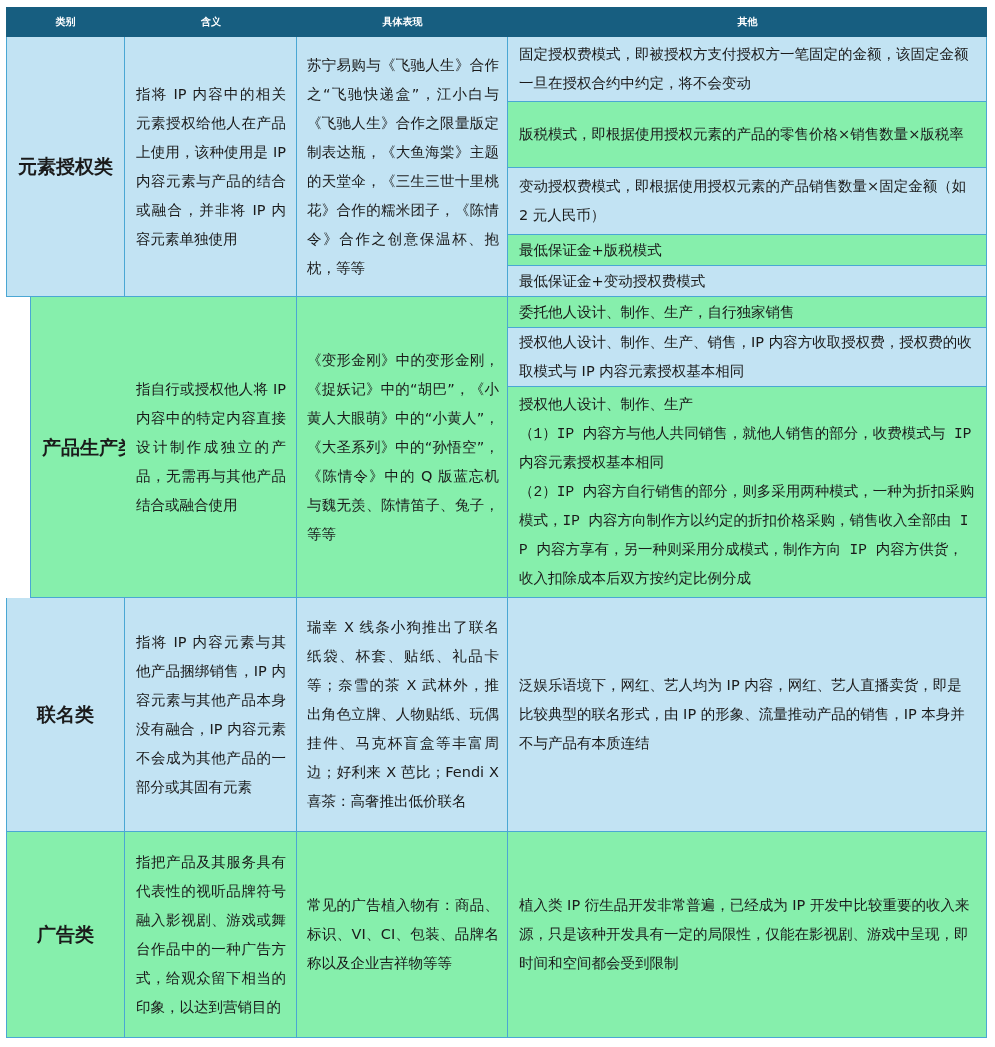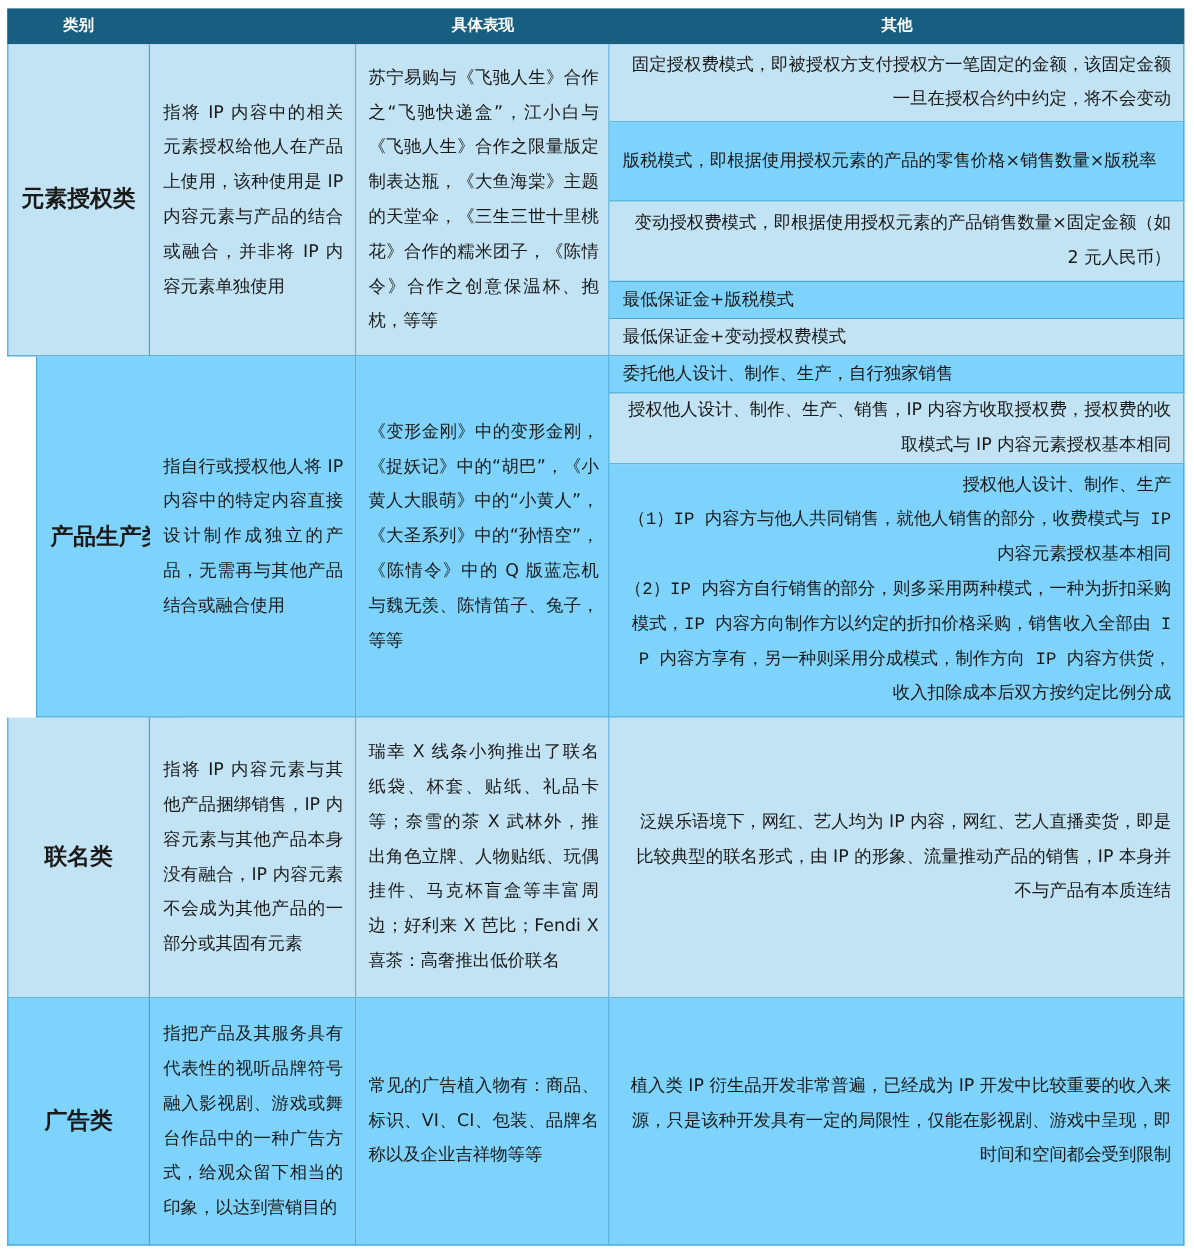--- a/index.html
+++ b/index.html
@@ -1,39 +1,40 @@
 <!DOCTYPE html>
 <html><head>
 <meta charset="utf-8">
 <style>
   html, body { margin: 0; padding: 0; background: #ffffff; }
   body { width: 995px; height: 1047px; position: relative; overflow: hidden;
          font-family: "DejaVu Sans", "Liberation Sans", sans-serif; color: #1a1a1a; }
   .tbl { position: absolute; left: 6px; top: 7px; width: 981px; }
   .hdr { position: absolute; left: 0; top: 0; width: 981px; height: 30px; background: #175e80; }
   .hcell { position: absolute; top: 0; height: 30px; line-height: 30px; text-align: center;
-           color: #ffffff; font-weight: bold; font-size: 13px; }
+           color: #ffffff; font-weight: bold; font-size: 10px; }
   .cell { position: absolute; box-sizing: border-box; border-right: 1.5px solid #4aa7d4;
-          border-bottom: 1.5px solid #4aa7d4; font-size: 14.5px; line-height: 29px; text-align: right; }
+          border-bottom: 1.5px solid #4aa7d4; font-size: 14.5px; line-height: 29px; }
   .blue { background: #c2e3f3; }
-  .white { background: #7dd3fc; }
+  .white { background: #86efac; }
   .left-b { border-left: 1.5px solid #4aa7d4; }
   .vcenter { display: flex; align-items: center; }
   .cat { justify-content: center; font-weight: bold; font-size: 19px; }
   .txt { padding: 0 10px 0 11px; text-align: justify; word-break: break-all; }
   .txt4 { padding: 0 10px 0 11px; word-break: break-all; }
   .para { display: block; font-family: Liberation Mono, monospace; }
 </style>
 </head>
 <body>
 
 <div class="tbl">
 
   <div class="hdr">
     <div class="hcell" style="left:0;width:119px;">类别</div>
+    <div class="hcell" style="left:119px;width:172px;">含义</div>
     <div class="hcell" style="left:291px;width:211px;">具体表现</div>
     <div class="hcell" style="left:502px;width:479px;">其他</div>
   </div>
 
   <div>
     <div class="cell blue left-b vcenter cat" style="left:0;top:30px;width:119px;height:260px;">元素授权类</div>
     <div class="cell blue vcenter txt" style="left:119px;top:30px;width:172px;height:260px;">
         <span>指将 IP 内容中的相关元素授权给他人在产品上使用，该种使用是 IP 内容元素与产品的结合或融合，并非将 IP 内容元素单独使用</span>
       </div>
     <div class="cell blue vcenter txt" style="left:291px;top:30px;width:211px;height:260px;padding-left:10px;padding-right:8px;">

